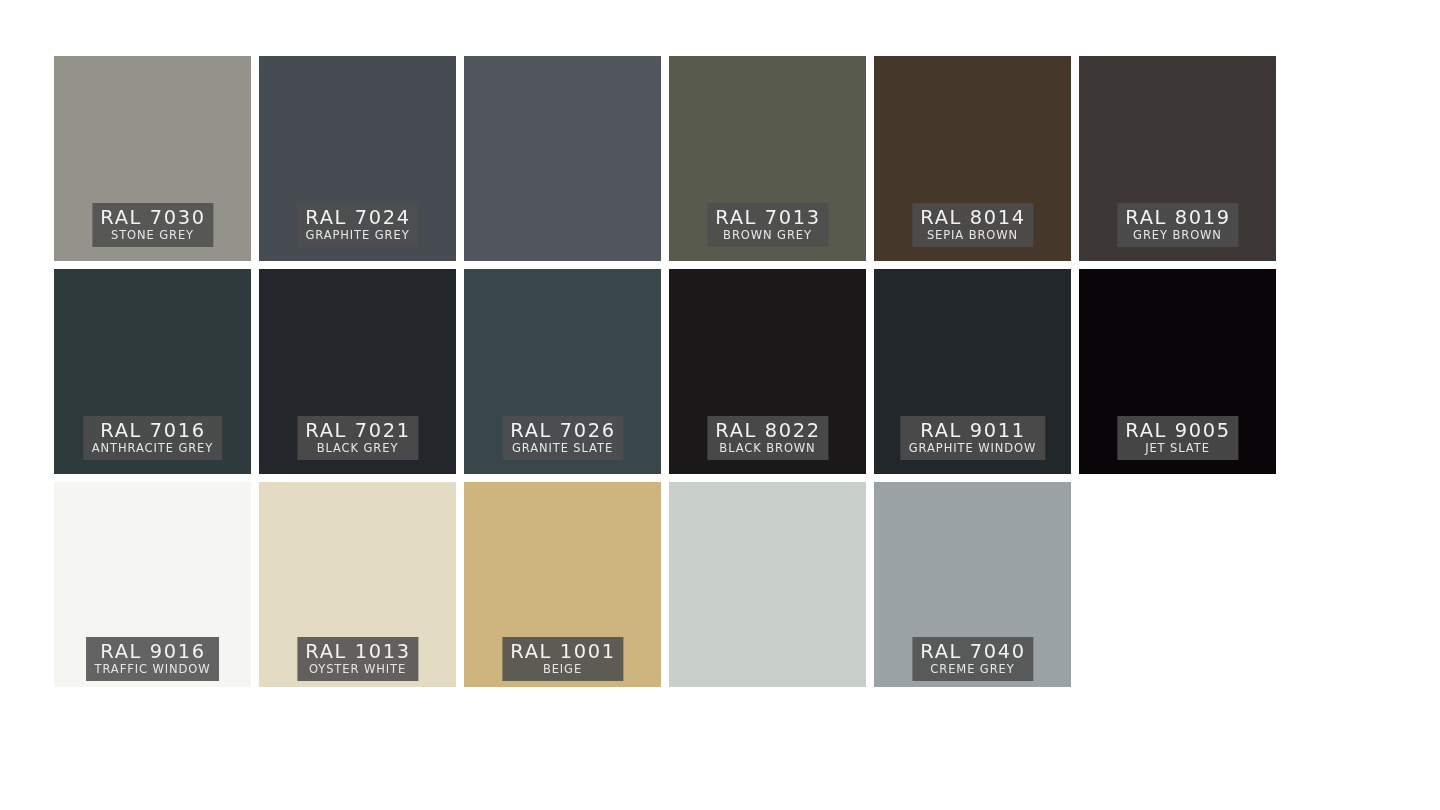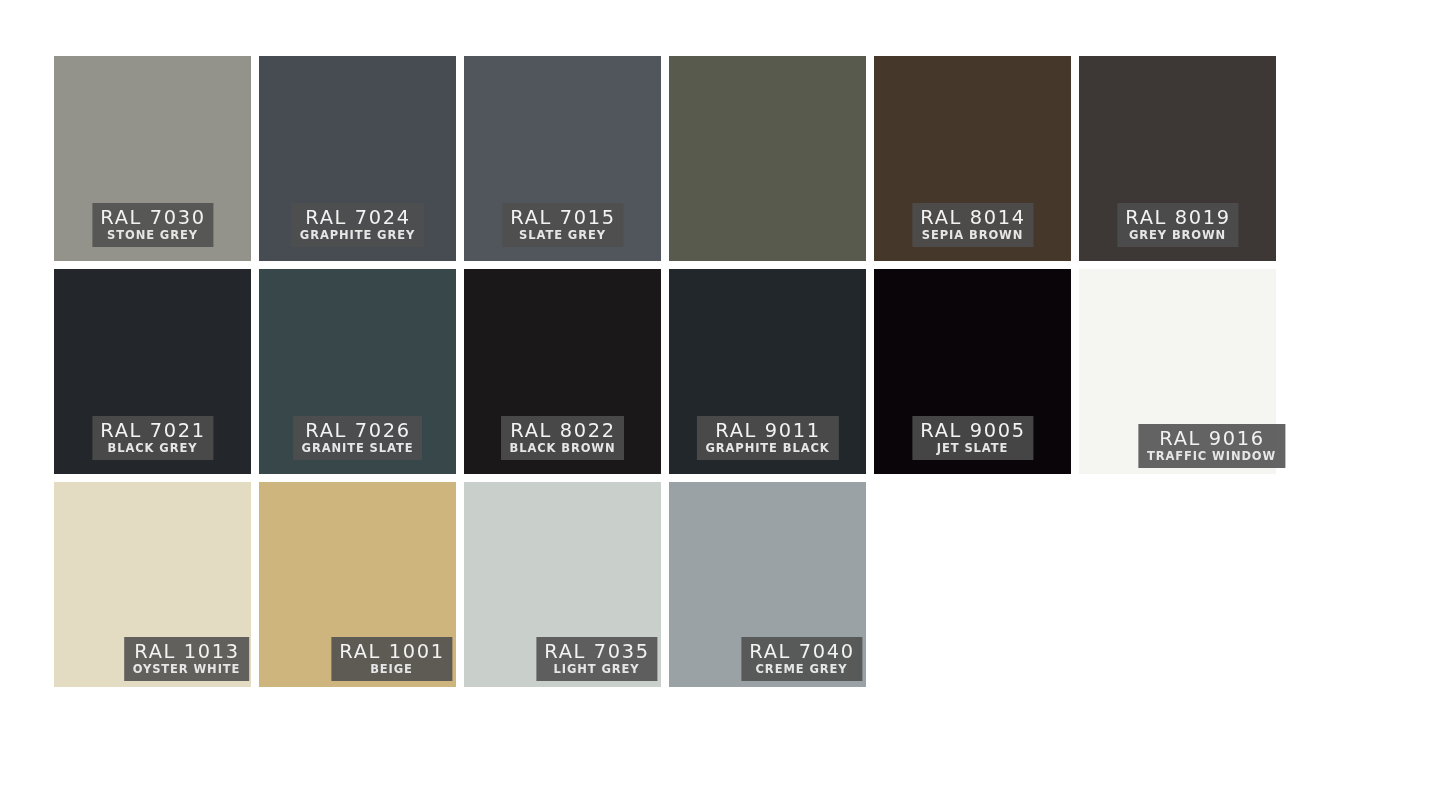--- a/index.html
+++ b/index.html
@@ -55,40 +55,39 @@
     padding: 5px 9px 6px 9px;
     text-align: center;
     line-height: 1;
     white-space: nowrap;
     box-sizing: border-box;
   }
 
   
   .swatch.row-3 .swatch-plate {
     bottom: 6px;
-    margin-left: 34px;
   }
 
   .plate-code {
     display: block;
     color: #f2f2f2;
     font-size: 19px;
     letter-spacing: 1.6px;
     font-weight: 400;
     font-family: "DejaVu Sans", "Liberation Sans", sans-serif;
     transform: scaleX(1.02);
   }
 
   .plate-name {
     display: block;
     color: #e6e6e6;
     font-size: 11.5px;
     letter-spacing: 0.9px;
     margin-top: 3px;
-    font-weight: 700;
+    font-weight: 400;
     font-family: "DejaVu Sans", "Liberation Sans", sans-serif;
   }
 </style>
 </head>
 <body style="background: rgb(255, 255, 255);">
 
 <div id="swatch-grid">
     <div class="swatch row-1">
       <div class="swatch-color" style="background: rgb(147, 147, 140);"></div>
       <div class="swatch-plate">
@@ -98,43 +97,50 @@
     </div>
     <div class="swatch row-1">
       <div class="swatch-color" style="background: rgb(71, 75, 82);"></div>
       <div class="swatch-plate">
         <span class="plate-code">RAL 7024</span>
         <span class="plate-name">GRAPHITE GREY</span>
       </div>
     </div>
     <div class="swatch row-1">
       <div class="swatch-color" style="background: rgb(81, 85, 92);"></div>
-      <div class="swatch-plate">
-        <span class="plate-code">RAL 7015</span>
-        <span class="plate-name">SLATE GREY</span>
-      </div>
     </div>
     <div class="swatch row-1">
       <div class="swatch-color" style="background: rgb(87, 90, 76);"></div>
+      <div class="swatch-plate">
+        <span class="plate-code">RAL 7013</span>
+        <span class="plate-name">BROWN GREY</span>
+      </div>
     </div>
     <div class="swatch row-1">
       <div class="swatch-color" style="background: rgb(69, 55, 42);"></div>
       <div class="swatch-plate">
         <span class="plate-code">RAL 8014</span>
         <span class="plate-name">SEPIA BROWN</span>
       </div>
     </div>
     <div class="swatch row-1">
       <div class="swatch-color" style="background: rgb(61, 55, 53);"></div>
       <div class="swatch-plate">
         <span class="plate-code">RAL 8019</span>
         <span class="plate-name">GREY BROWN</span>
       </div>
     </div>
     <div class="swatch row-2">
+      <div class="swatch-color" style="background: rgb(47, 58, 61);"></div>
+      <div class="swatch-plate">
+        <span class="plate-code">RAL 7016</span>
+        <span class="plate-name">ANTHRACITE GREY</span>
+      </div>
+    </div>
+    <div class="swatch row-2">
       <div class="swatch-color" style="background: rgb(35, 38, 42);"></div>
       <div class="swatch-plate">
         <span class="plate-code">RAL 7021</span>
         <span class="plate-name">BLACK GREY</span>
       </div>
     </div>
     <div class="swatch row-2">
       <div class="swatch-color" style="background: rgb(55, 71, 74);"></div>
       <div class="swatch-plate">
         <span class="plate-code">RAL 7026</span>
@@ -145,21 +151,21 @@
       <div class="swatch-color" style="background: rgb(26, 24, 24);"></div>
       <div class="swatch-plate">
         <span class="plate-code">RAL 8022</span>
         <span class="plate-name">BLACK BROWN</span>
       </div>
     </div>
     <div class="swatch row-2">
       <div class="swatch-color" style="background: rgb(33, 39, 43);"></div>
       <div class="swatch-plate">
         <span class="plate-code">RAL 9011</span>
-        <span class="plate-name">GRAPHITE BLACK</span>
+        <span class="plate-name">GRAPHITE WINDOW</span>
       </div>
     </div>
     <div class="swatch row-2">
       <div class="swatch-color" style="background: rgb(9, 5, 8);"></div>
       <div class="swatch-plate">
         <span class="plate-code">RAL 9005</span>
         <span class="plate-name">JET SLATE</span>
       </div>
     </div>
     <div class="swatch row-3">
@@ -178,24 +184,20 @@
     </div>
     <div class="swatch row-3">
       <div class="swatch-color" style="background: rgb(206, 181, 126);"></div>
       <div class="swatch-plate">
         <span class="plate-code">RAL 1001</span>
         <span class="plate-name">BEIGE</span>
       </div>
     </div>
     <div class="swatch row-3">
       <div class="swatch-color" style="background: rgb(201, 207, 203);"></div>
-      <div class="swatch-plate">
-        <span class="plate-code">RAL 7035</span>
-        <span class="plate-name">LIGHT GREY</span>
-      </div>
     </div>
     <div class="swatch row-3">
       <div class="swatch-color" style="background: rgb(155, 162, 166);"></div>
       <div class="swatch-plate">
         <span class="plate-code">RAL 7040</span>
         <span class="plate-name">CREME GREY</span>
       </div>
     </div>
   </div>
 

